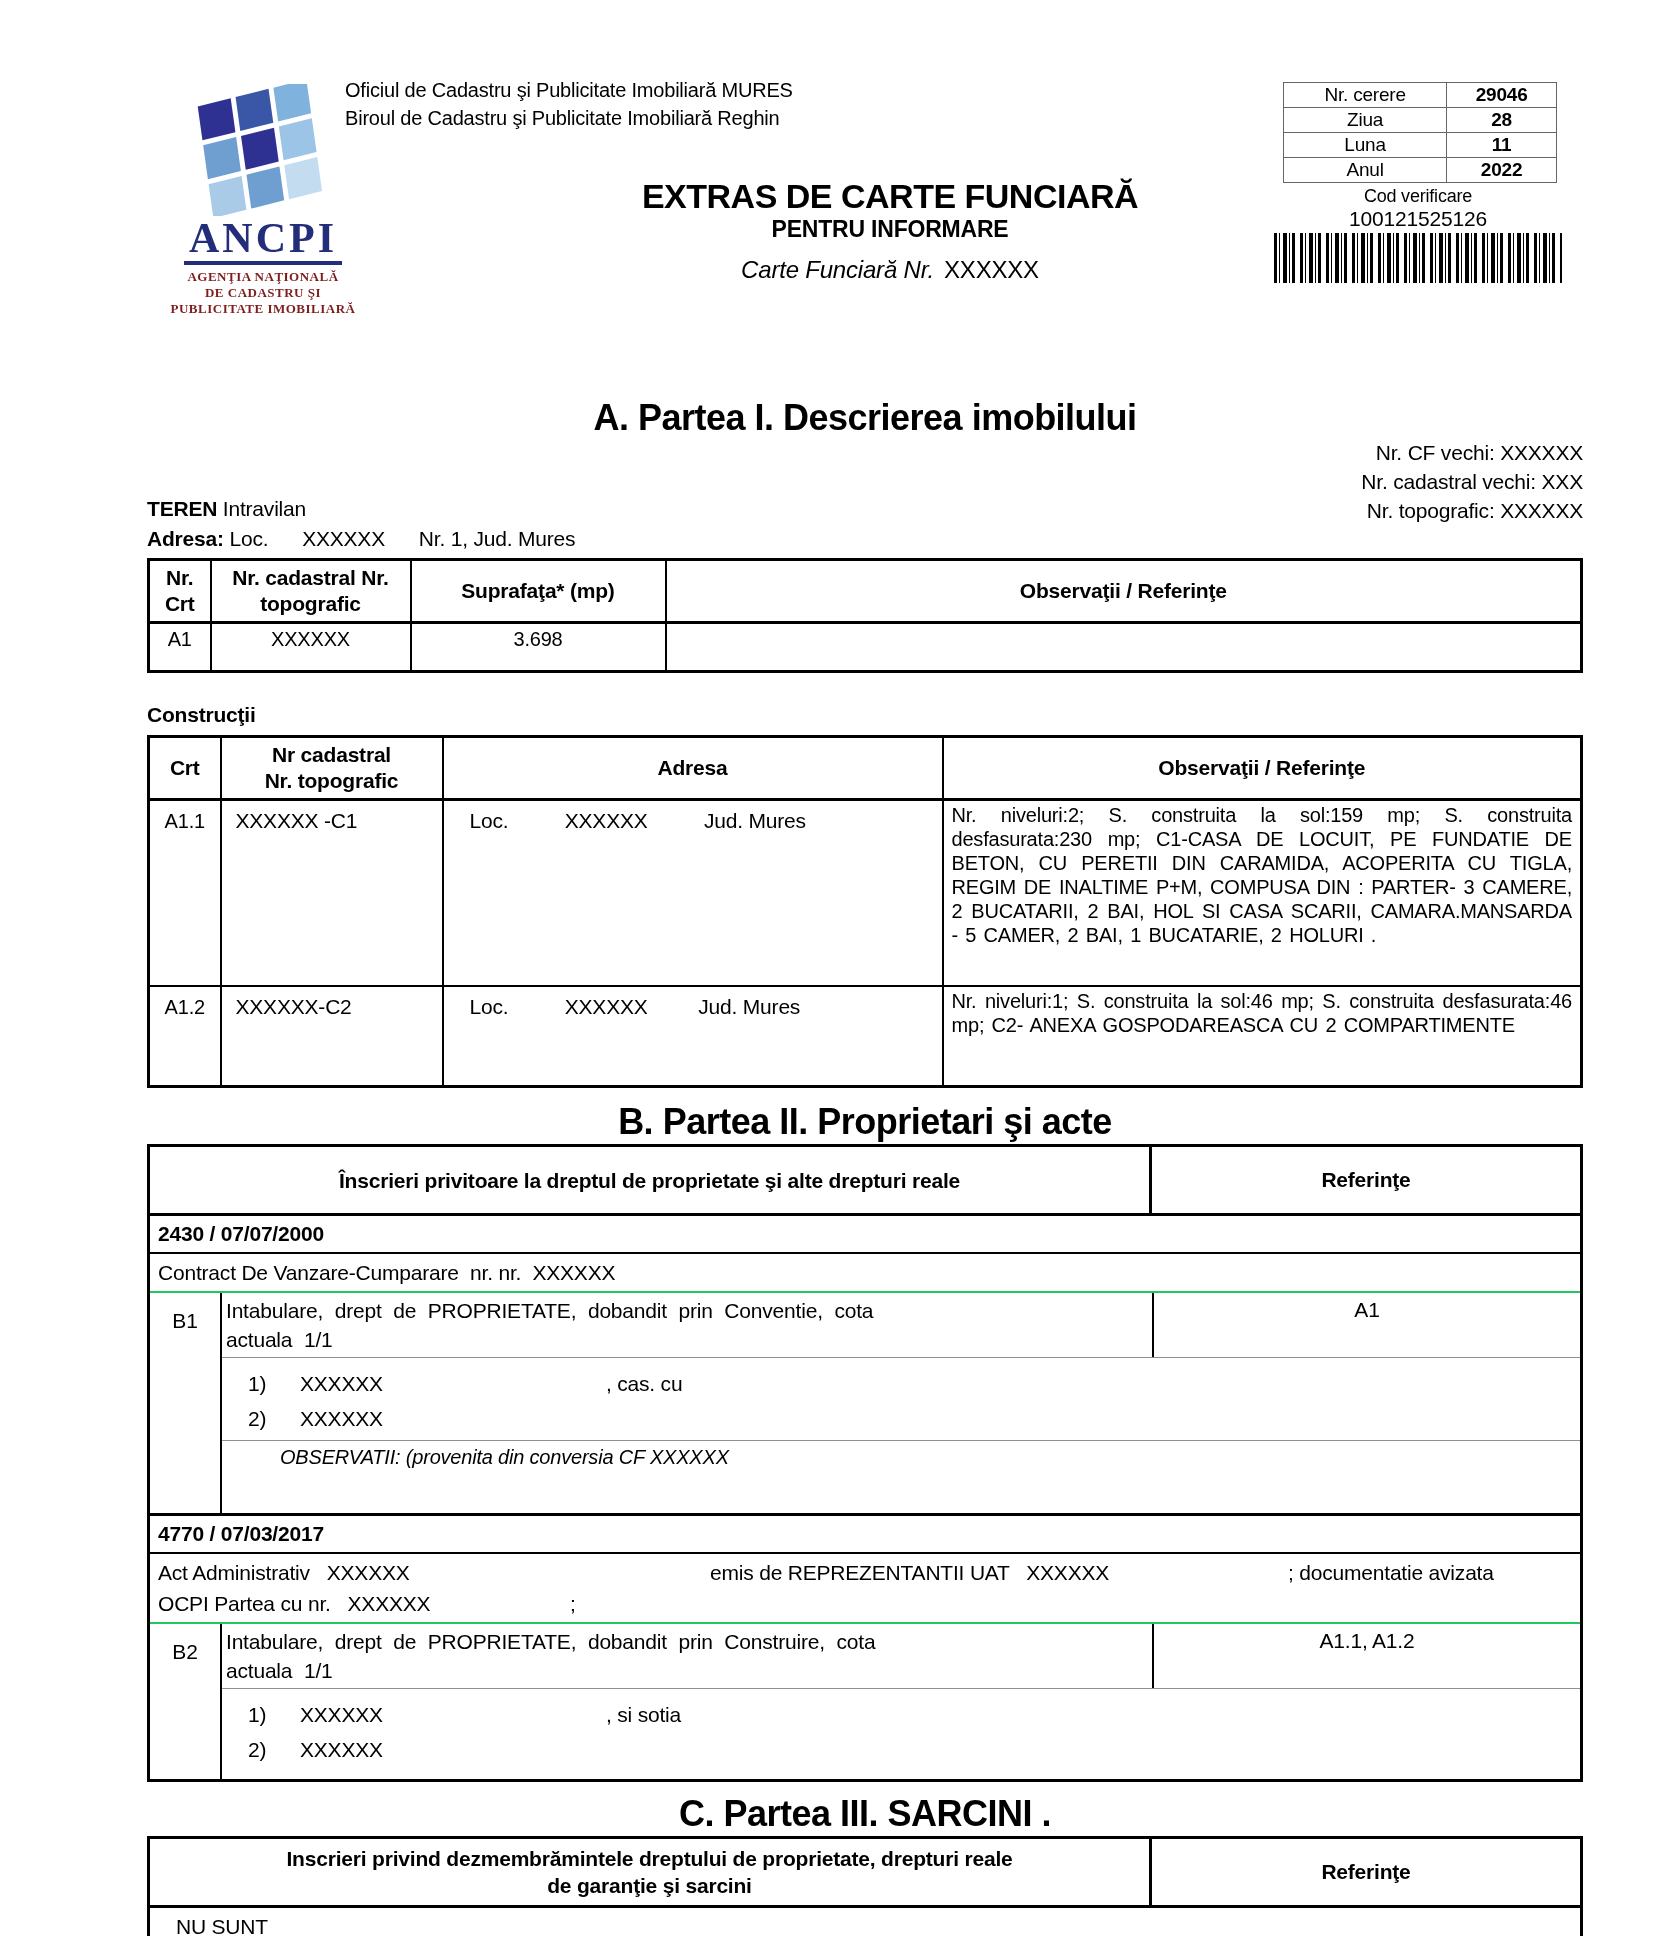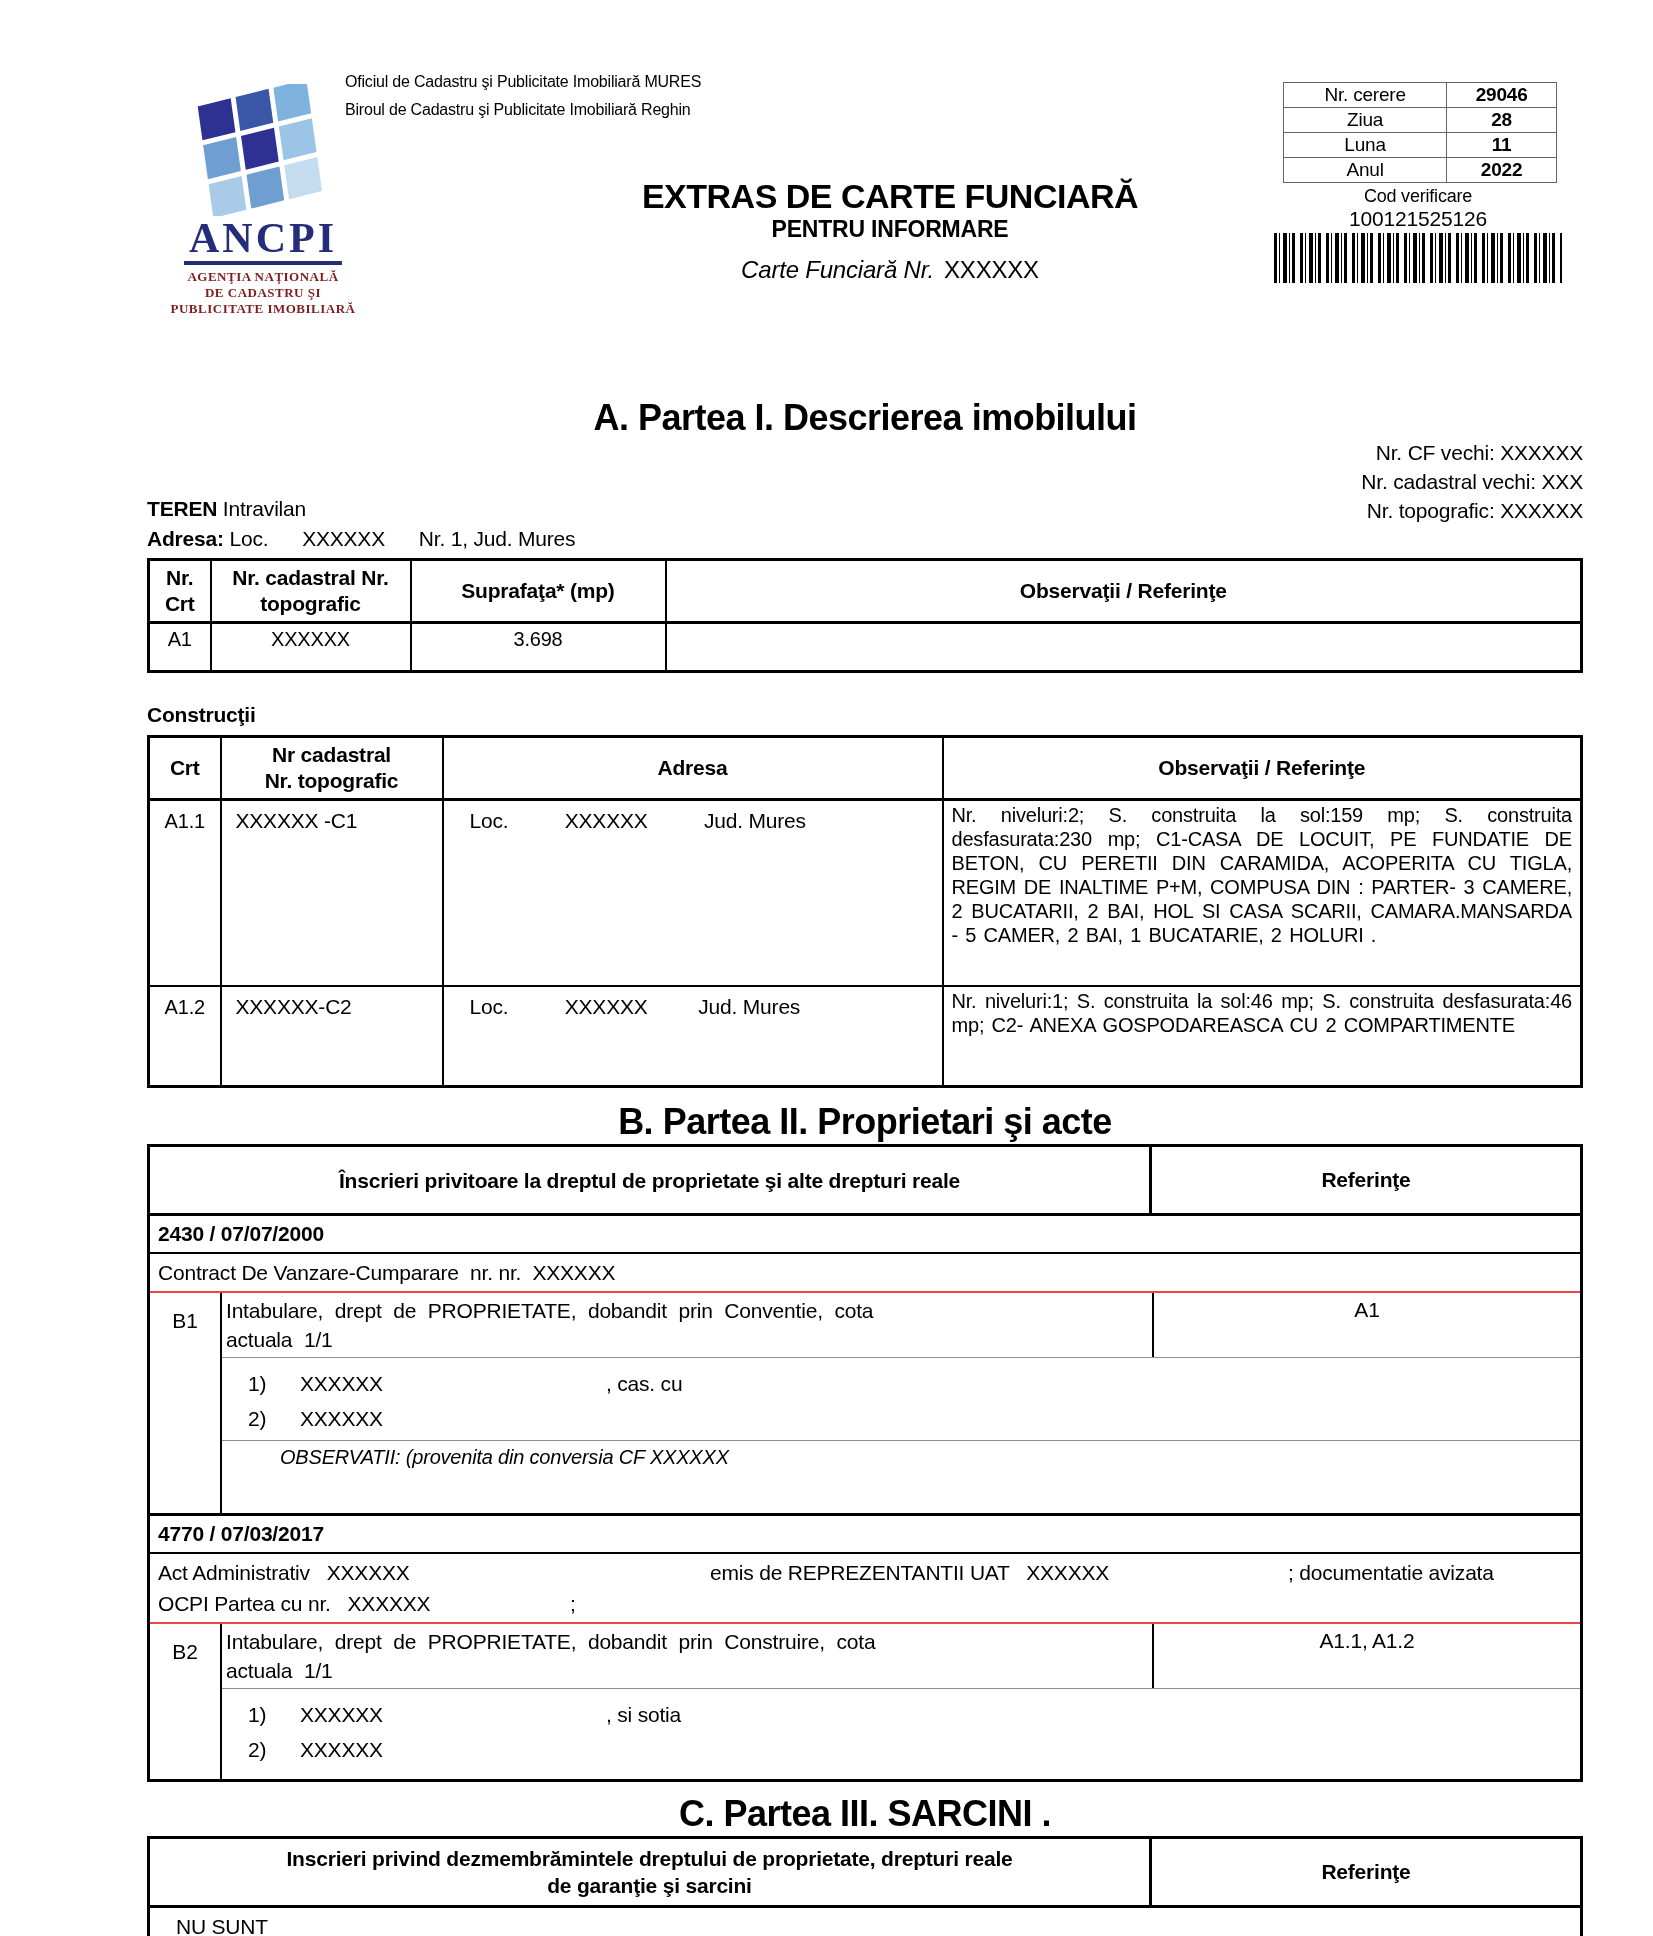--- a/index.html
+++ b/index.html
@@ -8,21 +8,21 @@
   .pre{white-space:pre;}
   .b{font-weight:bold;}
 
   
   .logo{position:absolute;left:168px;top:84px;width:190px;text-align:center;}
   .logo-flag{display:block;margin:0 auto;}
   .logo-acronym{font-family:"Liberation Serif",serif;font-weight:bold;font-size:42px;line-height:44px;
                 color:#232d7a;letter-spacing:3px;border-bottom:4px solid #232d7a;display:inline-block;padding:0 5px 1px;}
   .logo-org{font-family:"Liberation Serif",serif;font-size:13px;font-weight:bold;color:#7f1d1d;
             line-height:16px;letter-spacing:.5px;margin-top:4px;}
-  .office{position:absolute;left:345px;top:68px;font-size:16px;line-height:28px;}
+  .office{position:absolute;left:345px;top:76px;font-size:20px;line-height:28px;}
   .title-block{position:absolute;left:600px;top:176px;width:580px;text-align:center;}
   .doc-title{font-size:34px;font-weight:bold;letter-spacing:-.5px;line-height:40px;}
   .doc-subtitle{font-size:23px;font-weight:bold;line-height:27px;}
   .cf-line{position:absolute;left:600px;top:256px;width:580px;text-align:center;font-size:24px;}
   .cf-label{font-style:italic;}
   .cf-value{padding-left:10px;}
 
   .request-table{position:absolute;left:1283px;top:82px;width:274px;border-collapse:collapse;font-size:19px;}
   .request-table td{border:1px solid #666;text-align:center;height:24px;padding:0 4px;}
   .request-table td.val{font-weight:bold;}
@@ -58,21 +58,21 @@
   .constr tr.r2 td{height:86px;}
 
   
   .blk{border:3px solid #000;margin-top:6px;font-size:21px;}
   .blk-header{display:flex;border-bottom:3px solid #000;min-height:66px;align-items:stretch;}
   .blk-header .main{flex:1;display:flex;align-items:center;justify-content:center;
                     font-weight:bold;text-align:center;white-space:pre-line;line-height:27px;padding:0 10px;}
   .blk-header .ref{width:428px;border-left:3px solid #000;display:flex;align-items:center;
                    justify-content:center;font-weight:bold;}
   .docno{font-weight:bold;padding:3px 8px;border-bottom:2px solid #000;line-height:30px;}
-  .act{padding:3px 8px;border-bottom:2px solid #ef4444;line-height:31px;}
+  .act{padding:3px 8px;border-bottom:2px solid #22c55e;line-height:31px;}
   .act .seg{display:inline-block;white-space:pre;}
   .entry{display:flex;}
   .entry .poscell{width:70px;border-right:2px solid #000;display:flex;justify-content:center;
                   padding-top:16px;flex:none;}
   .entry .ebody{flex:1;}
   .row1{display:flex;border-bottom:1px solid #8a8f99;}
   .row1 .stmt{flex:1;line-height:29px;padding:3px 4px;white-space:pre-line;
               word-spacing:6px;text-align:justify;}
   .row1 .refval{width:426px;border-left:2px solid #000;text-align:center;padding-top:5px;flex:none;}
   .owners{padding:8px 0 4px 26px;line-height:35px;}

